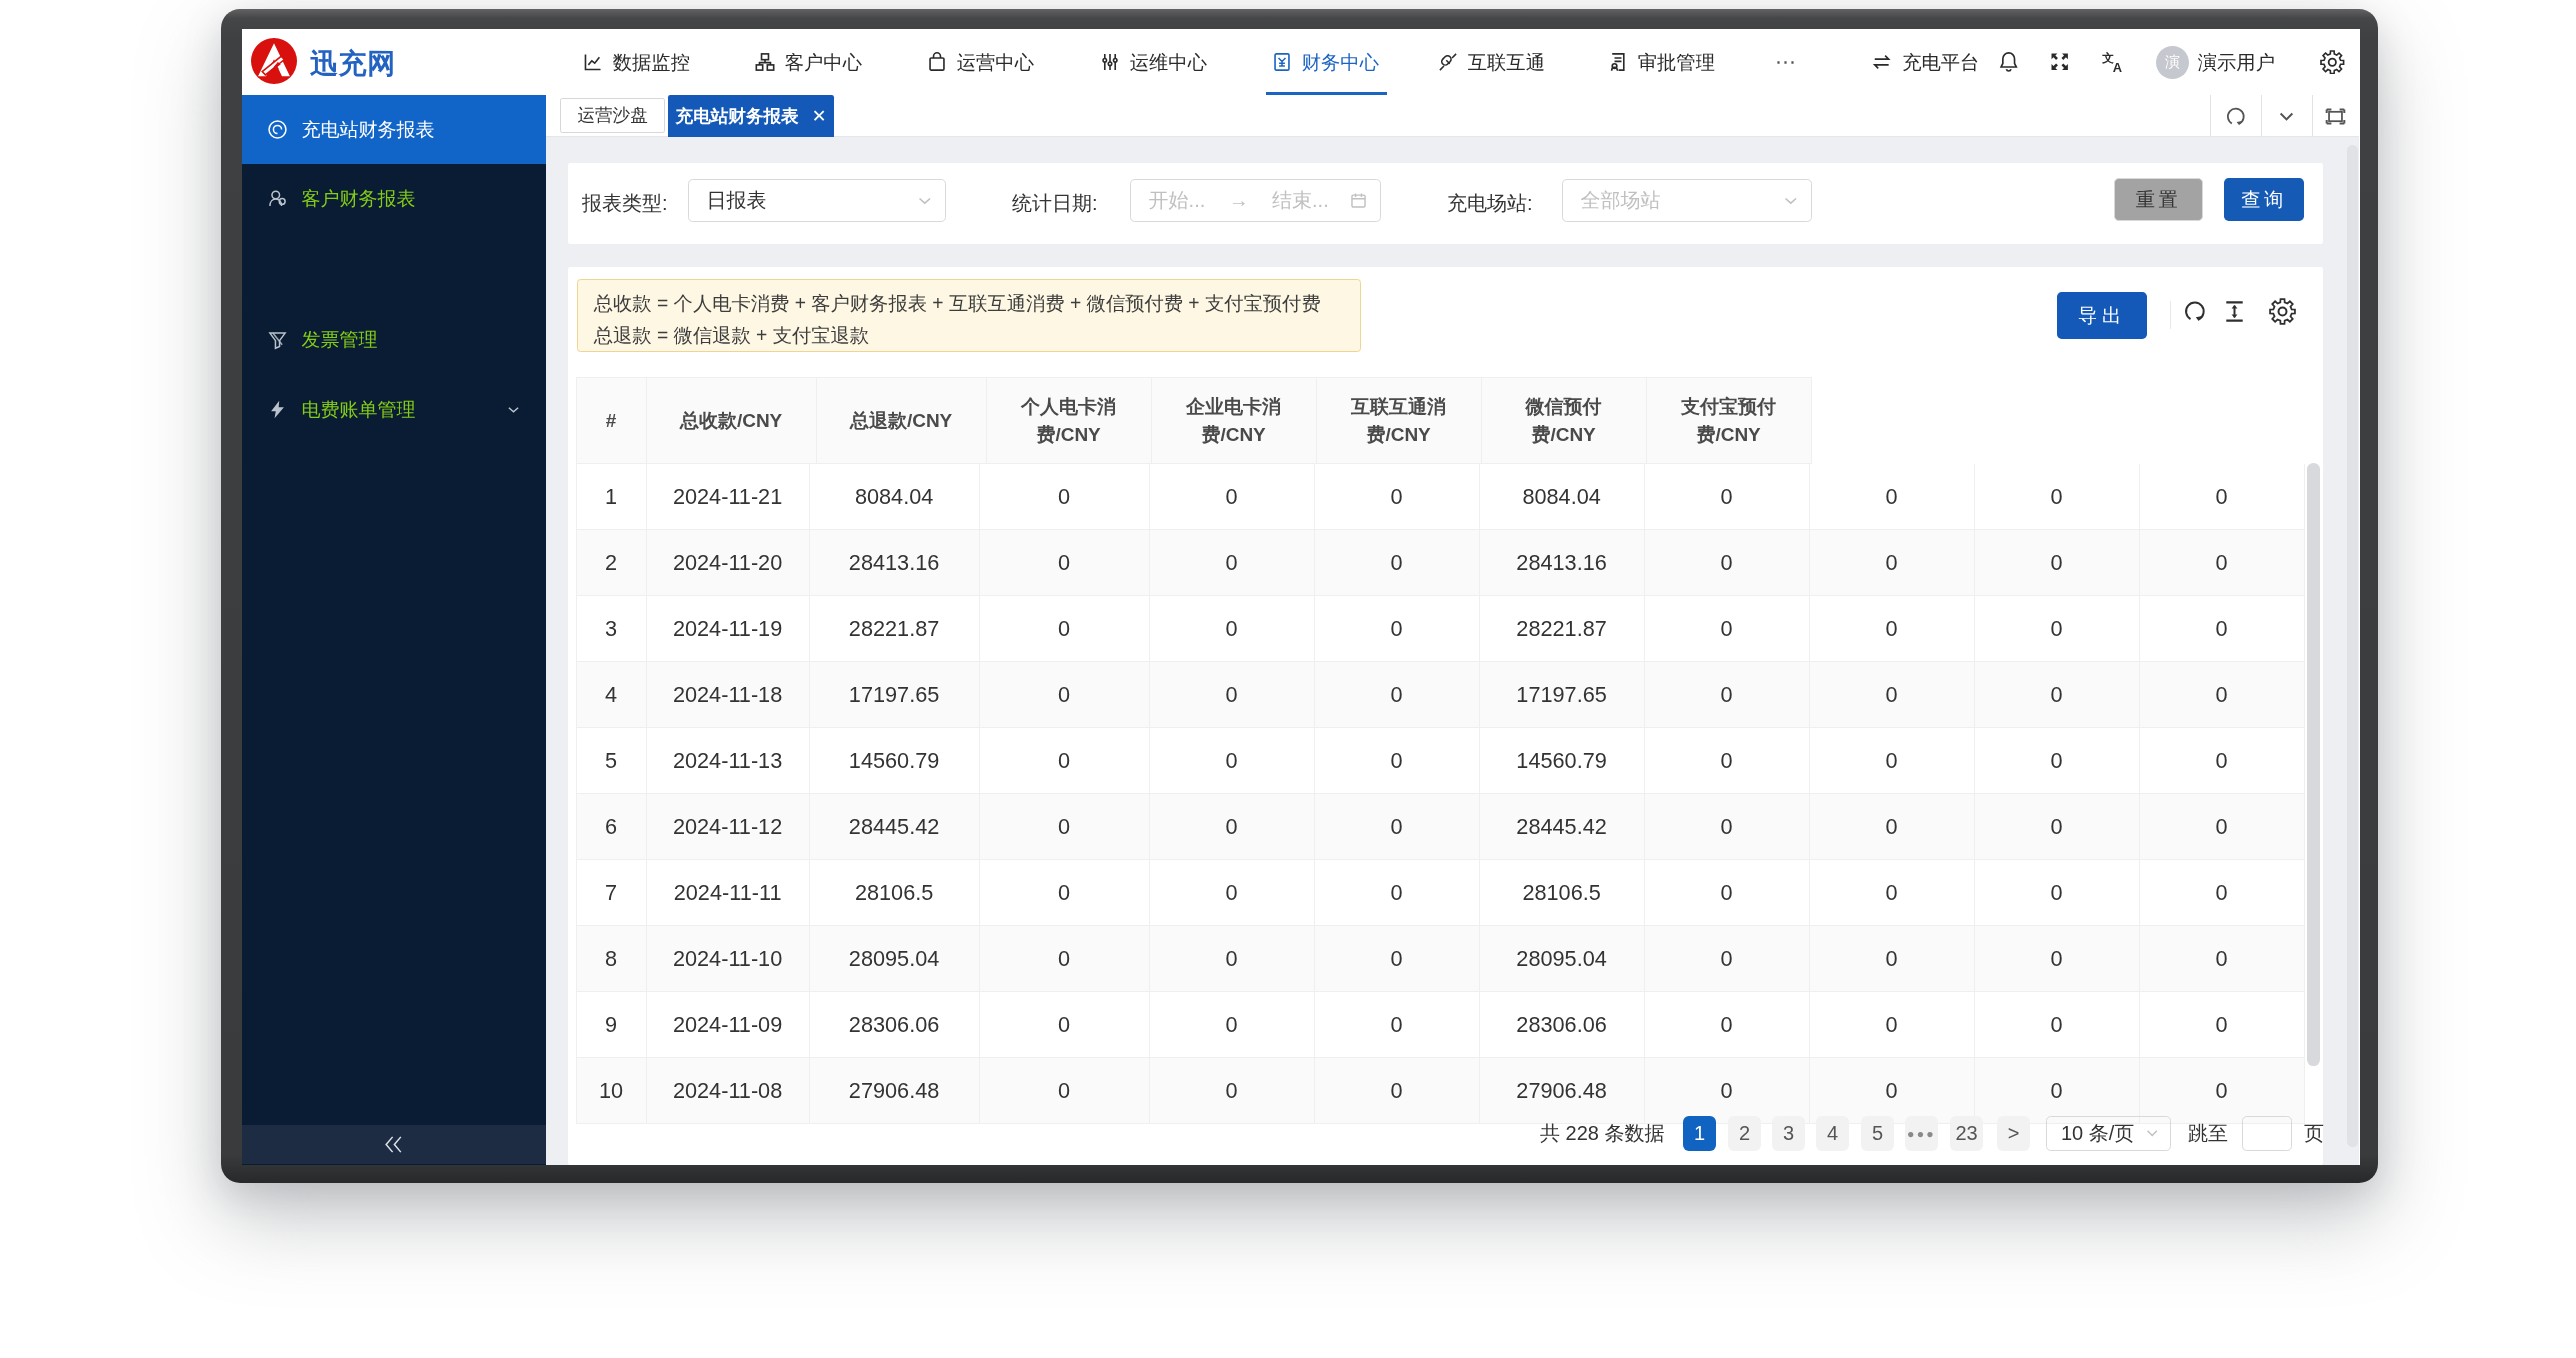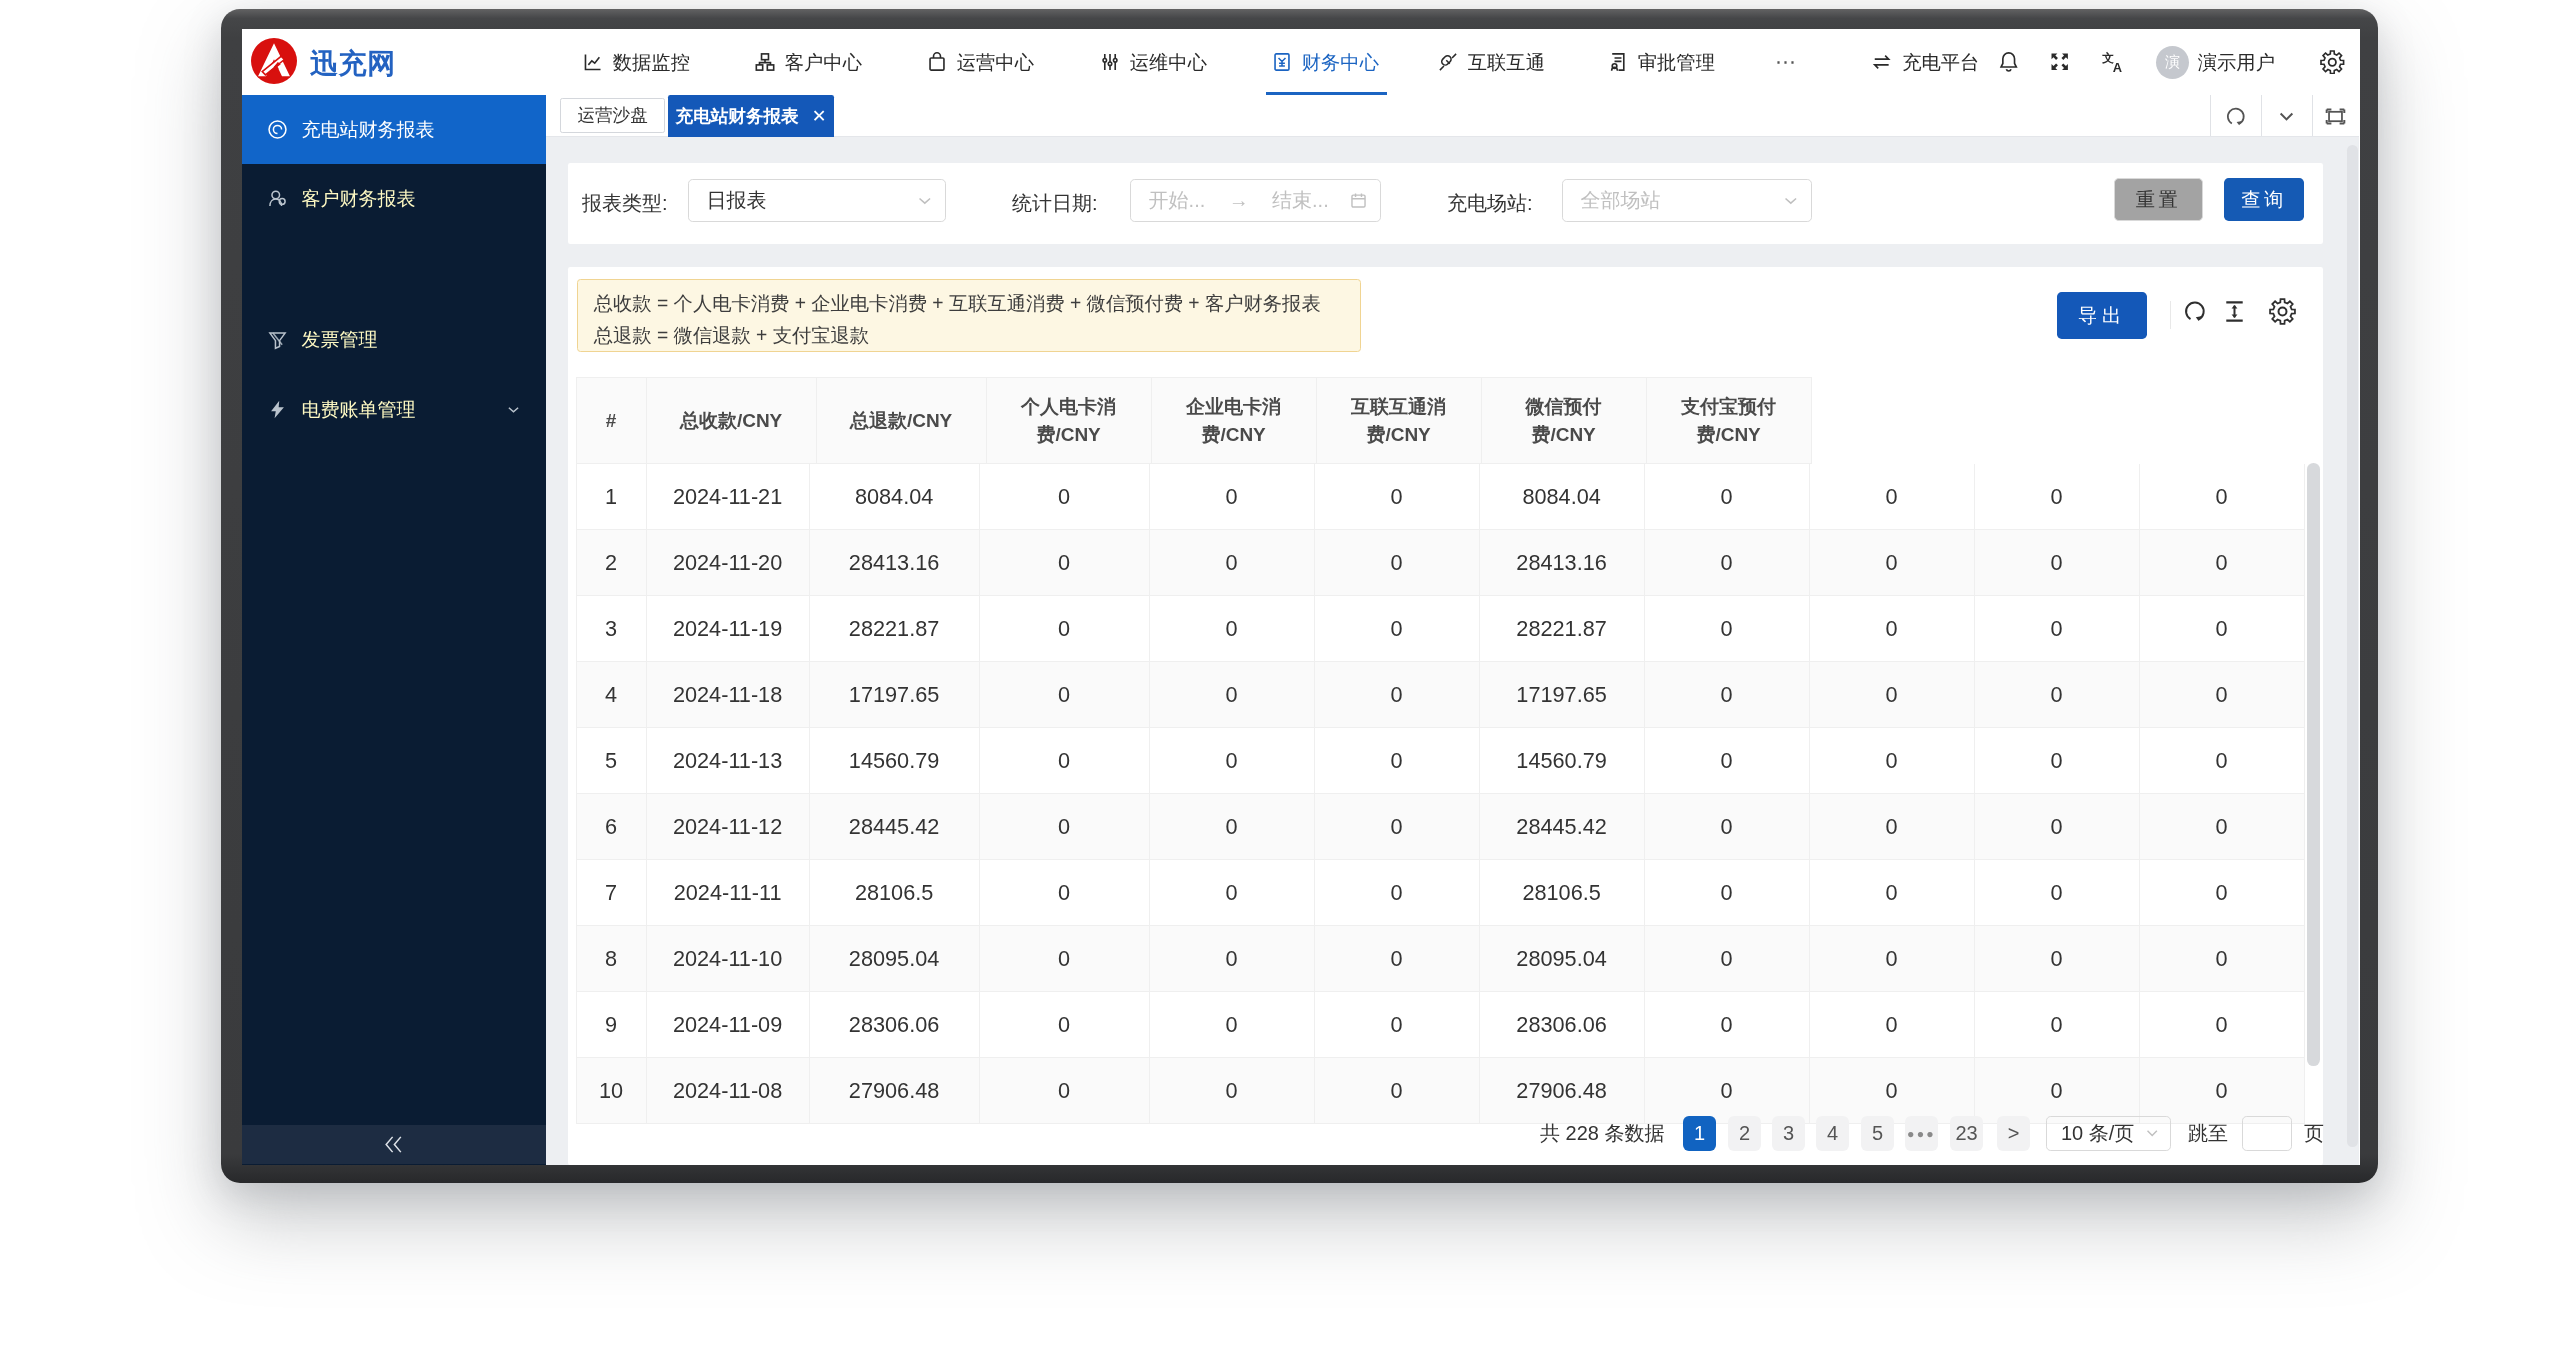--- a/index.html
+++ b/index.html
@@ -13,21 +13,21 @@
   
   #header { position:absolute; left:0; top:0; width:2118px; height:66px; background:#fff; }
   #logo { position:absolute; left:9.4px; top:8.8px; width:46px; height:46px; }
   #brand { position:absolute; left:68px; top:16px; font-size:28px; font-weight:bold; color:#2362c1; letter-spacing:0.6px;}
   .nav { position:absolute; top:0; height:66px; display:flex; align-items:center; gap:8.8px; color:#2a2a2a; font-size:19.3px; }
   .nav svg { display:block; }
   .nav.active { color:#1b64c2; }
   .nav.active:after { content:""; position:absolute; left:-4.7px; right:-8.2px; bottom:0px; height:3.5px; background:#1b64c2; }
   
   #sidebar { position:absolute; left:0; top:66px; width:304px; height:1070px; background:#0a1c33; }
-  .sitem { position:absolute; left:0; width:304px; height:69px; display:flex; align-items:center; color:#fef9c3; font-size:19px; }
+  .sitem { position:absolute; left:0; width:304px; height:69px; display:flex; align-items:center; color:#84cc16; font-size:19px; }
   .sitem .sic { margin-left:24.6px; margin-right:14px; width:21px; height:21px; flex:none; }
   .sitem.sel { background:#1165c9; color:#fff; }
   .sitem .chevd { position:absolute; right:24.6px; }
   #collapse { position:absolute; left:0; top:1030px; width:304px; height:39px; background:#1d2c42; color:#d6dbe1;
               display:flex; align-items:center; justify-content:center; }
   
   #main { position:absolute; left:304px; top:66px; width:1813px; height:1070px; background:#edeff2; }
   #tabbar { position:absolute; left:0; top:0; width:1813px; height:42px; background:#fff; border-bottom:1.2px solid #e4e6ea; }
   .tab1 { position:absolute; left:14px; top:2.9px; height:35px; padding:0 16.4px; display:flex; align-items:center;
           background:#fff; border:1.2px solid #d4d7dc; border-radius:2.3px; font-size:17.6px; color:#333; }
@@ -249,21 +249,21 @@
         <div class="fsel" style="left:994px; width:250px; padding-left:17.6px; color:#c0c0c0;">全部场站
           <svg class="chev" width="17.6" height="17.6" viewBox="0 0 30 30" fill="none" stroke="#bfbfbf" stroke-width="2.6">
               <path d="M6 11 l9 8 9-8"></path>
             </svg>
         </div>
         <div class="btn ghost" style="left:1546px; width:89px;">重置</div>
         <div class="btn prime" style="left:1656px; width:80px;">查询</div>
       </div>
       <div id="panel2">
         <div id="ybox">
-          <div class="l1">总收款 = 个人电卡消费 + 企业电卡消费 + 互联互通消费 + 微信预付费 + 客户财务报表</div>
+          <div class="l1">总收款 = 个人电卡消费 + 客户财务报表 + 互联互通消费 + 微信预付费 + 支付宝预付费</div>
           <div class="l2">总退款 = 微信退款 + 支付宝退款</div>
         </div>
         <div id="export">导出</div>
         <div class="t2sep"></div>
         <svg class="t2ico" style="left:1613px" viewBox="0 0 46 46" fill="none" stroke="currentColor" stroke-width="3.4">
           <path d="M16.2 35.9 A15 15 0 1 1 30.5 36.2"></path>
           <path d="M36.2 30.8 L30.1 39.2 L25.2 33.0" fill="currentColor" stroke="none"></path>
         </svg>
         <svg class="t2ico" style="left:1653px" viewBox="0 0 46 46" fill="none" stroke="currentColor" stroke-width="3.4">
           <path d="M9 7.5 h28 M9 38.5 h28" stroke-width="4"></path>

